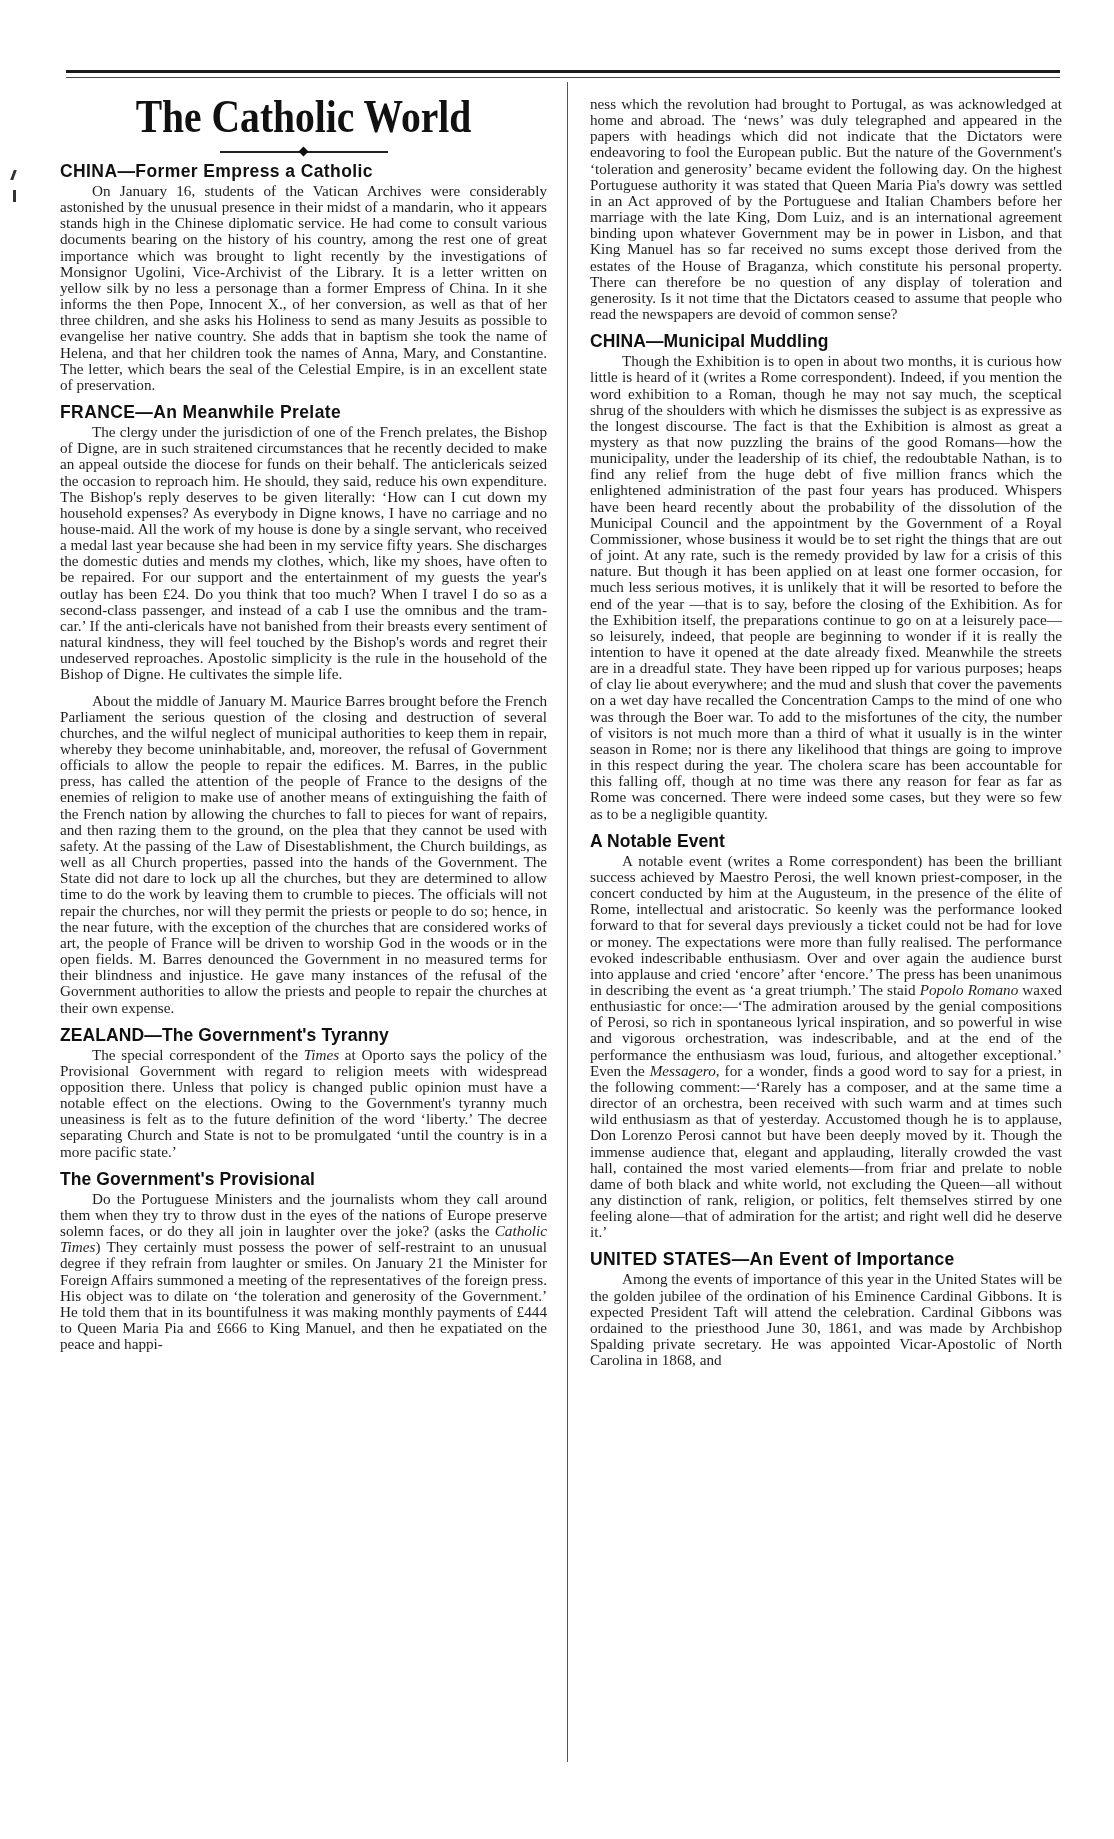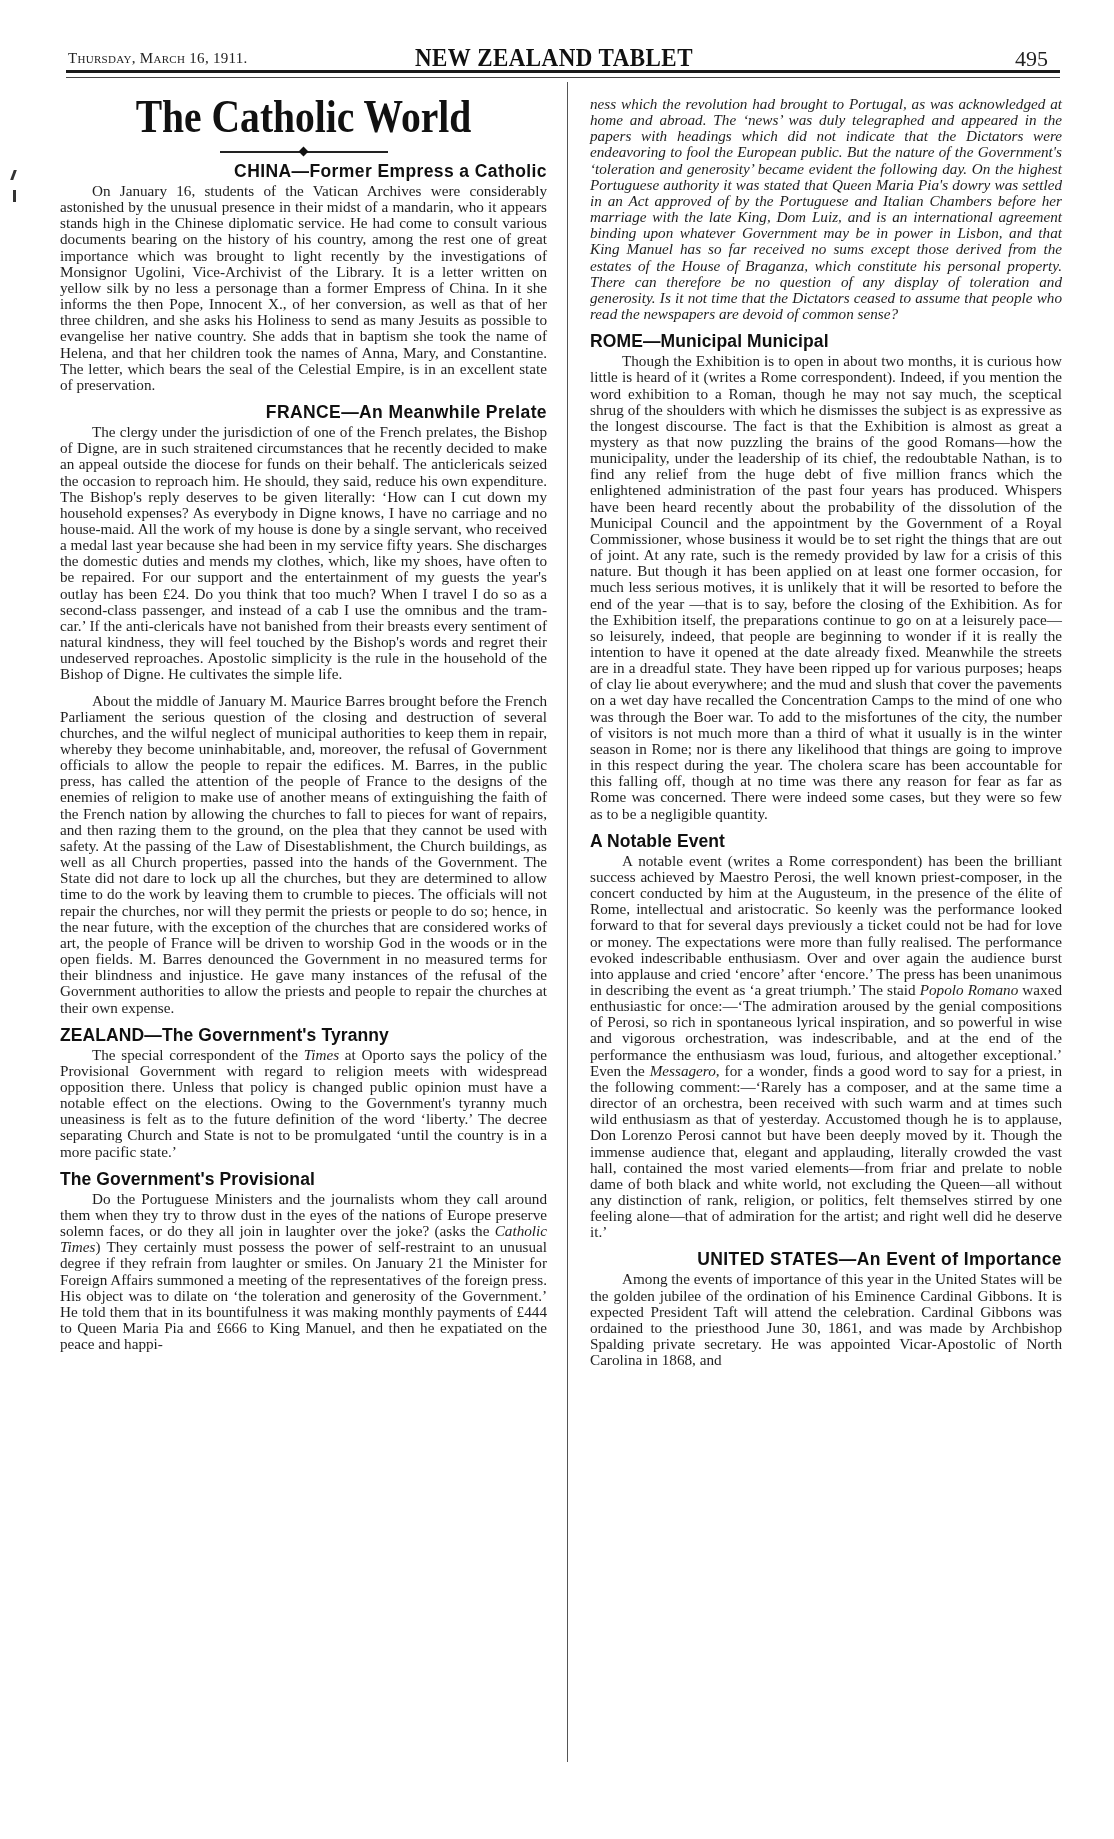--- a/index.html
+++ b/index.html
@@ -19,39 +19,34 @@
   .col { position:absolute; font-family:"Liberation Serif", serif; font-size:15.2px; line-height:16.15px; text-align:justify; color:#1e1e1e; }
   .col-left { left:60px; top:92px; width:487px; }
   .col-right { left:590px; top:96px; width:472px; }
 
   .masthead { text-align:center; font-family:"Liberation Serif", serif; font-weight:bold; font-size:46px; line-height:50px; letter-spacing:0px; transform:scaleX(0.86); color:#111; margin:0 0 6px 0; }
   .ornament { position:relative; width:168px; height:8px; margin:0 auto 4px auto; }
   .ornament .line { position:absolute; left:0; top:3px; width:168px; height:2px; background:#222; }
   .ornament .diamond { position:absolute; left:80px; top:0; width:7px; height:7px; background:#111; transform:rotate(45deg); }
 
   .section-head { font-family:"Liberation Sans", sans-serif; font-weight:bold; font-size:17.5px; line-height:22px; margin:2px 0 1px 0; color:#111; letter-spacing:0.1px; text-align:left; }
-  .section-head.wide { letter-spacing:0.4px;text-align:right; }
+  .section-head.wide { letter-spacing:0.4px; }
   .para { margin:0; text-indent:32px; hyphens:manual; }
-  .para.cont { text-indent:0;font-style:italic; }
+  .para.cont { text-indent:0; }
   .gap { height:6px; }
   .gap-lg { height:10px; }
   i { font-style:italic; }
 
   .margin-mark { position:absolute; width:3px; background:#333; }
 </style>
 </head>
 <body>
 
 <div class="page">
 
-  <div class="running-head">
-    <span class="rh-date">Thursday, March 16, 1911.</span>
-    <span class="rh-title">NEW ZEALAND TABLET</span>
-    <span class="rh-page">495</span>
-  </div>
   <div class="rule-thick"></div>
   <div class="rule-thin"></div>
 
   <div class="margin-mark" style="left:12px;top:170px;height:10px;transform:skewX(-20deg);"></div>
   <div class="margin-mark" style="left:13px;top:190px;height:12px;"></div>
 
   <div class="col-divider"></div>
 
   <div class="col col-left">
     <div class="masthead">The Catholic World</div>
@@ -76,21 +71,21 @@
 
     <div class="gap"></div>
     <div class="section-head">The Government's Provisional</div>
     <p class="para"><span>Do the Portuguese Ministers and the journalists whom they call around them when they try to throw dust in the eyes of the nations of Europe preserve solemn faces, or do they all join in laughter over the joke? (asks the </span><i>Catholic Times</i><span>) They certainly must possess the power of self-restraint to an unusual degree if they refrain from laughter or smiles. On January 21 the Minister for Foreign Affairs summoned a meeting of the representatives of the foreign press. His object was to dilate on ‘the toleration and generosity of the Government.’ He told them that in its bountifulness it was making monthly payments of £444 to Queen Maria Pia and £666 to King Manuel, and then he expatiated on the peace and happi-</span></p>
   </div>
 
   <div class="col col-right">
     <p class="para cont">ness which the revolution had brought to Portugal, as was acknowledged at home and abroad. The ‘news’ was duly telegraphed and appeared in the papers with headings which did not indicate that the Dictators were endeavoring to fool the European public. But the nature of the Government's ‘toleration and generosity’ became evident the following day. On the highest Portuguese authority it was stated that Queen Maria Pia's dowry was settled in an Act approved of by the Portuguese and Italian Chambers before her marriage with the late King, Dom Luiz, and is an international agreement binding upon whatever Government may be in power in Lisbon, and that King Manuel has so far received no sums except those derived from the estates of the House of Braganza, which constitute his personal property. There can therefore be no question of any display of toleration and generosity. Is it not time that the Dictators ceased to assume that people who read the newspapers are devoid of common sense?</p>
 
     <div class="gap"></div>
-    <div class="section-head">ROME—Municipal Municipal</div>
+    <div class="section-head">CHINA—Municipal Muddling</div>
     <p class="para">Though the Exhibition is to open in about two months, it is curious how little is heard of it (writes a Rome correspondent). Indeed, if you mention the word exhibition to a Roman, though he may not say much, the sceptical shrug of the shoulders with which he dismisses the subject is as expressive as the longest discourse. The fact is that the Exhibition is almost as great a mystery as that now puzzling the brains of the good Romans—how the municipality, under the leadership of its chief, the redoubtable Nathan, is to find any relief from the huge debt of five million francs which the enlightened administration of the past four years has produced. Whispers have been heard recently about the probability of the dissolution of the Municipal Council and the appointment by the Government of a Royal Commissioner, whose business it would be to set right the things that are out of joint. At any rate, such is the remedy provided by law for a crisis of this nature. But though it has been applied on at least one former occasion, for much less serious motives, it is unlikely that it will be resorted to before the end of the year —that is to say, before the closing of the Exhibition. As for the Exhibition itself, the preparations continue to go on at a leisurely pace—so leisurely, indeed, that people are beginning to wonder if it is really the intention to have it opened at the date already fixed. Meanwhile the streets are in a dreadful state. They have been ripped up for various purposes; heaps of clay lie about everywhere; and the mud and slush that cover the pavements on a wet day have recalled the Concentration Camps to the mind of one who was through the Boer war. To add to the misfortunes of the city, the number of visitors is not much more than a third of what it usually is in the winter season in Rome; nor is there any likelihood that things are going to improve in this respect during the year. The cholera scare has been accountable for this falling off, though at no time was there any reason for fear as far as Rome was concerned. There were indeed some cases, but they were so few as to be a negligible quantity.</p>
 
     <div class="gap"></div>
     <div class="section-head">A Notable Event</div>
     <p class="para"><span>A notable event (writes a Rome correspondent) has been the brilliant success achieved by Maestro Perosi, the well known priest-composer, in the concert conducted by him at the Augusteum, in the presence of the élite of Rome, intellectual and aristocratic. So keenly was the performance looked forward to that for several days previously a ticket could not be had for love or money. The expectations were more than fully realised. The performance evoked indescribable enthusiasm. Over and over again the audience burst into applause and cried ‘encore’ after ‘encore.’ The press has been unanimous in describing the event as ‘a great triumph.’ The staid </span><i>Popolo Romano</i><span> waxed enthusiastic for once:—‘The admiration aroused by the genial compositions of Perosi, so rich in spontaneous lyrical inspiration, and so powerful in wise and vigorous orchestration, was indescribable, and at the end of the performance the enthusiasm was loud, furious, and altogether exceptional.’ Even the </span><i>Messagero</i><span>, for a wonder, finds a good word to say for a priest, in the following comment:—‘Rarely has a composer, and at the same time a director of an orchestra, been received with such warm and at times such wild enthusiasm as that of yesterday. Accustomed though he is to applause, Don Lorenzo Perosi cannot but have been deeply moved by it. Though the immense audience that, elegant and applauding, literally crowded the vast hall, contained the most varied elements—from friar and prelate to noble dame of both black and white world, not excluding the Queen—all without any distinction of rank, religion, or politics, felt themselves stirred by one feeling alone—that of admiration for the artist; and right well did he deserve it.’</span></p>
 
     <div class="gap"></div>
     <div class="section-head wide">UNITED STATES—An Event of Importance</div>
     <p class="para">Among the events of importance of this year in the United States will be the golden jubilee of the ordination of his Eminence Cardinal Gibbons. It is expected President Taft will attend the celebration. Cardinal Gibbons was ordained to the priesthood June 30, 1861, and was made by Archbishop Spalding private secretary. He was appointed Vicar-Apostolic of North Carolina in 1868, and</p>
   </div>

